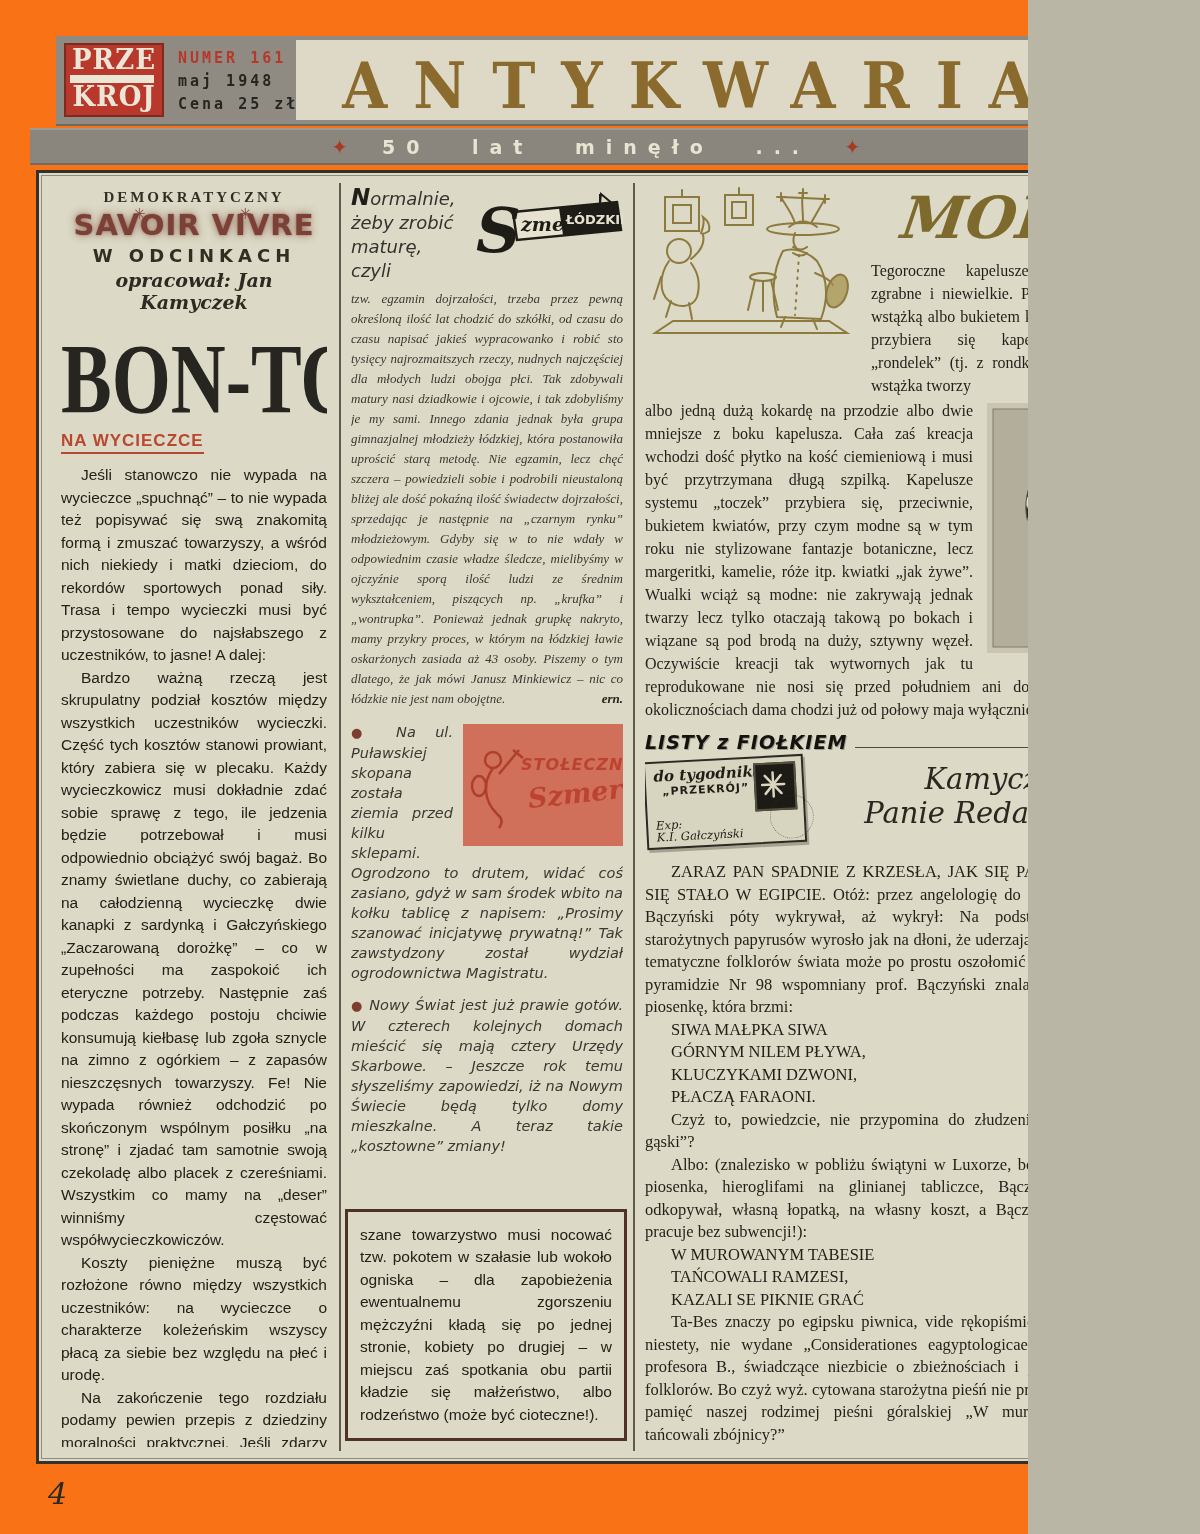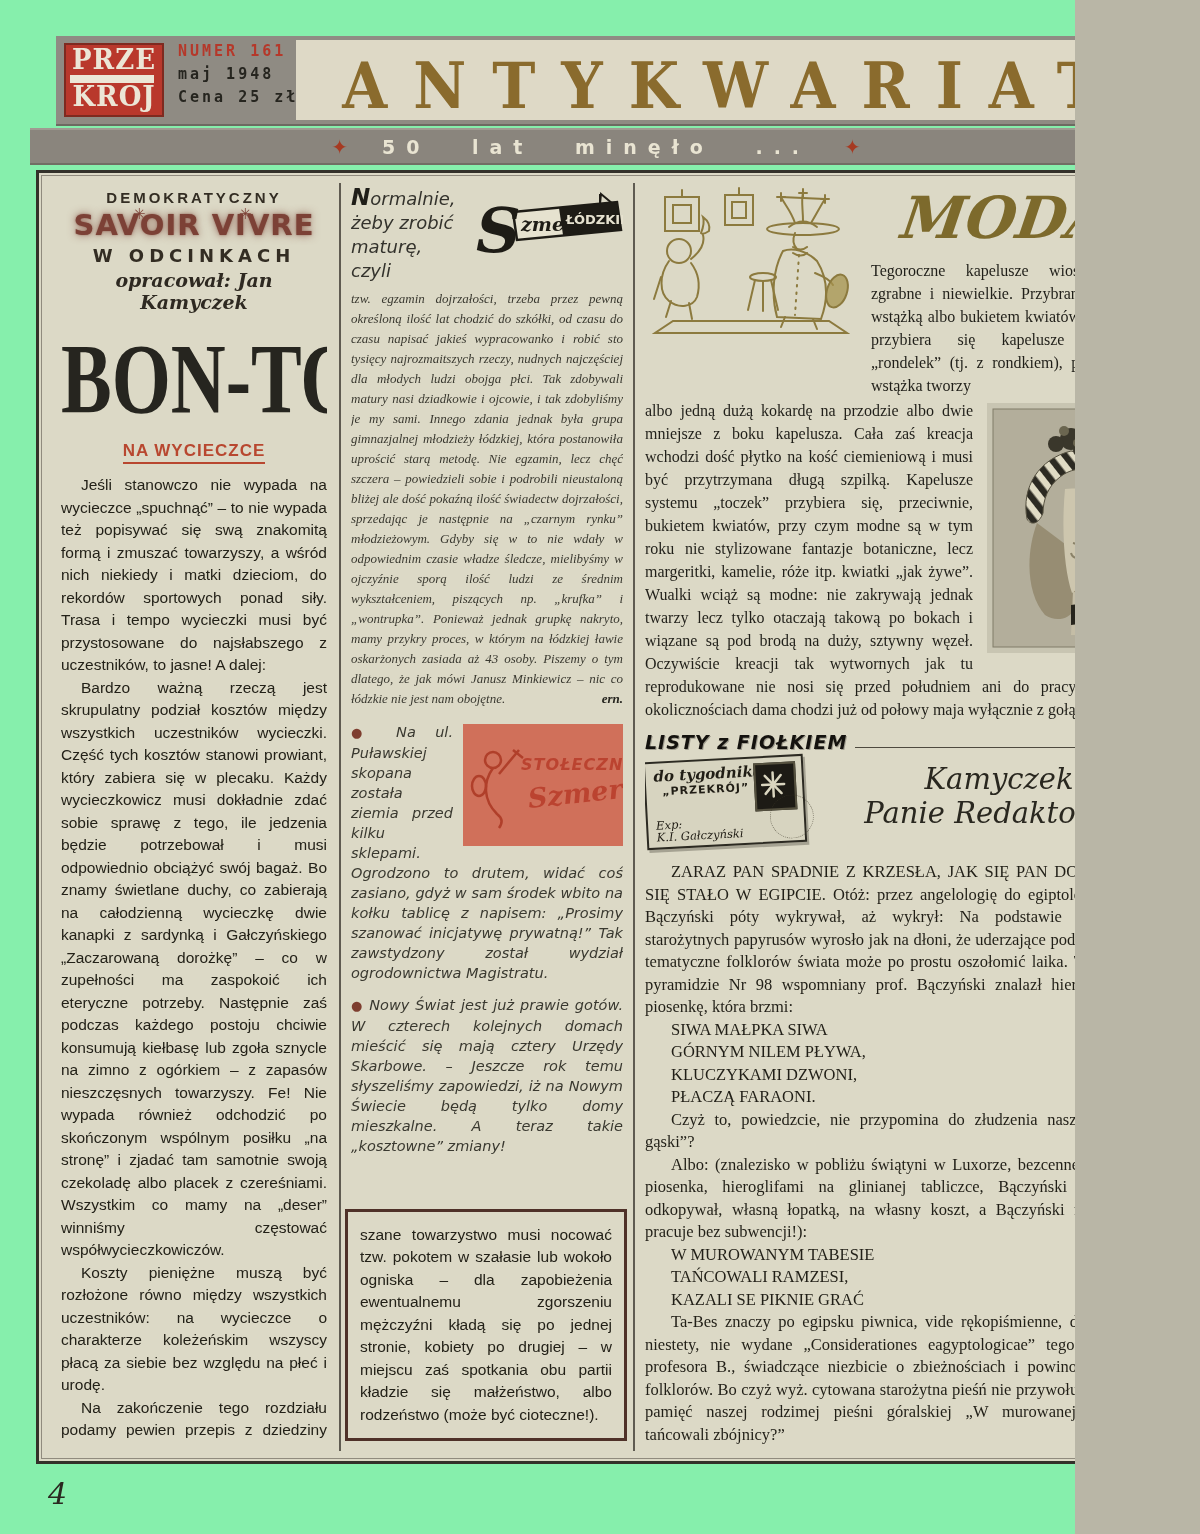--- a/index.html
+++ b/index.html
@@ -1,27 +1,27 @@
 <!DOCTYPE html>
 <html lang="pl"><head>
 <meta charset="utf-8">
 <style>
   html,body{margin:0;padding:0;background:#b9b6a6;}
-  .page{position:relative;width:1028px;height:1534px;background:#86efac;overflow:hidden;
-        font-family:"Liberation Sans",sans-serif;padding-left:47px;}
+  .page{position:relative;width:1028px;height:1534px;background:#f97316;overflow:hidden;
+        font-family:"Liberation Sans",sans-serif;}
 
   
   .masthead{position:absolute;left:56px;top:36px;width:1100px;height:88px;background:#8f8b83;
             box-shadow:0 2px 0 #6d6a62;}
   .logo-box{position:absolute;left:8px;top:7px;width:100px;height:74px;background:#b9382c;
             border:2px solid #7e2a20;color:#ece6d6;text-align:center;padding-top:2px;box-sizing:border-box;}
   .logo-line{font-family:"DejaVu Serif",serif;font-weight:bold;font-size:26px;line-height:27px;letter-spacing:1px;
              transform:scaleY(1.05);}
   .logo-bar{height:8px;background:#ece6d6;margin:1px 8px 1px 4px;}
-  .issue-info{position:absolute;left:122px;top:4px;width:168px;color:#26251f;
+  .issue-info{position:absolute;left:122px;top:11px;width:168px;color:#26251f;
               font-family:"DejaVu Sans Mono",monospace;font-weight:bold;font-size:15px;line-height:23px;letter-spacing:3px;white-space:nowrap;}
   .issue-number{color:#b5382a;}
   .title-panel{position:absolute;left:240px;top:4px;right:4px;height:80px;background:#ded9c6;
                display:flex;align-items:flex-end;justify-content:center;overflow:hidden;}
   .antykwariat{font-family:"DejaVu Serif",serif;font-weight:bold;font-size:58px;color:#8a6b2d;
                letter-spacing:26px;transform:scaleY(1.1);white-space:nowrap;padding-left:20px;}
 
   .subtitle-bar{position:absolute;left:30px;top:128px;width:1132px;height:37px;background:#8a857d;
                 display:flex;align-items:center;justify-content:center;color:#e9e4d2;
                 box-shadow:inset 0 2px 0 #a09b92, inset 0 -2px 0 #716d64;}
@@ -34,31 +34,31 @@
   .content{position:absolute;left:36px;top:170px;width:1122px;height:1288px;border:3px solid #33312a;
            background:#dcd9c6;box-sizing:content-box;}
   .content::before{content:"";position:absolute;inset:2px;border:1px solid #908b7e;pointer-events:none;z-index:5;}
   .vline{position:absolute;top:10px;bottom:10px;width:2px;background:#5f5b51;}
   .vline1{left:300px;}
   .vline2{left:594px;}
 
   
   .col-left{position:absolute;left:22px;top:12px;width:266px;height:1262px;overflow:hidden;}
   .sv-block{text-align:center;color:#332d23;margin-top:4px;position:relative;}
-  .sv-l1{font-family:Liberation Sans, sans-serif;font-size:15px;font-weight:bold;letter-spacing:3px;}
+  .sv-l1{font-family:Liberation Serif, serif;font-size:15px;font-weight:bold;letter-spacing:3px;}
   .sv-l2{font-family:"DejaVu Sans",sans-serif;font-size:29px;font-weight:bold;color:#7c4136;letter-spacing:1px;margin-top:2px;
          text-shadow:0 0 8px rgba(124,65,54,.75),0 0 2px rgba(124,65,54,.6);}
   .flower{position:absolute;color:#7c4136;font-size:15px;top:16px;}
   .flower::before{content:"✳";}
   .flower.f1{left:72px;} .flower.f2{left:178px;}
   .sv-l3{font-family:"DejaVu Sans",sans-serif;font-size:18px;font-weight:bold;letter-spacing:5px;margin-top:3px;}
   .sv-l4{font-family:"DejaVu Serif",serif;font-style:italic;font-weight:bold;font-size:19px;margin-top:3px;color:#2e2921;}
   .bonton{font-family:"Liberation Serif",serif;font-weight:bold;font-size:76px;line-height:68px;
           text-align:center;transform:scaleY(1.32);transform-origin:top;color:#26251f;margin-top:20px;white-space:nowrap;}
-  .kicker-wrap{text-align:center;margin-top:40px;}
+  .kicker-wrap{margin-top:30px;}
   .kicker{display:inline-block;color:#b8472f;font-weight:bold;font-size:17px;letter-spacing:1px;
           border-bottom:2px solid #b8472f;padding-bottom:1px;}
   .lp{font-size:15.5px;line-height:22.5px;text-align:justify;text-indent:20px;color:#232118;margin:0;}
   .lp.first{margin-top:10px;}
 
   
   .col-mid{position:absolute;left:312px;top:12px;width:272px;height:1262px;}
   .m-flow{height:1026px;overflow:hidden;}
   .lodz-banner{float:right;width:150px;height:80px;margin:2px 0 4px 6px;}
   .m-lead{font-family:"DejaVu Sans",sans-serif;font-style:italic;font-size:18px;line-height:24px;color:#33322c;}

